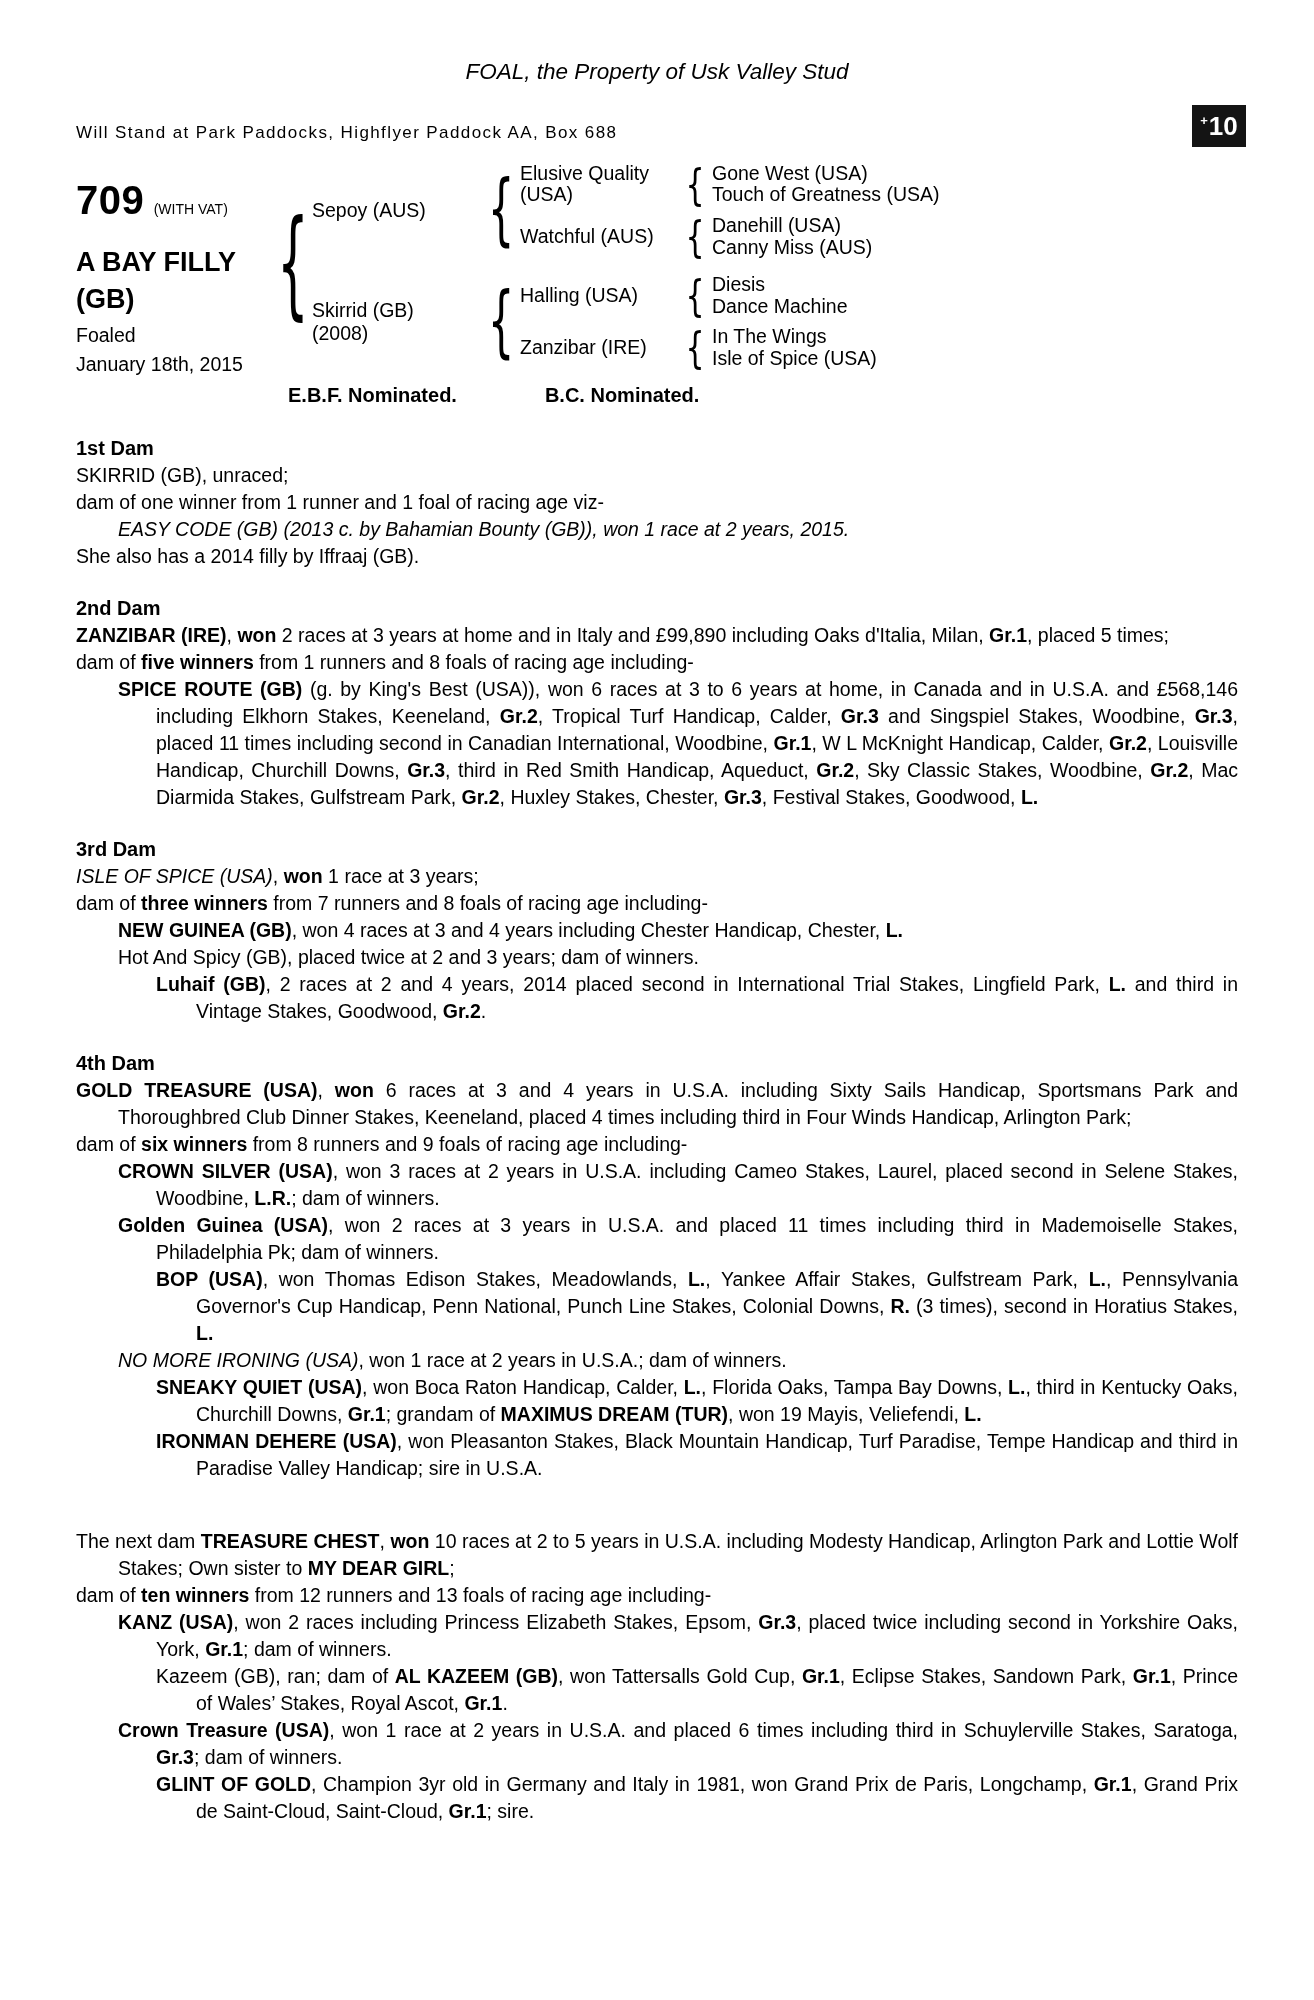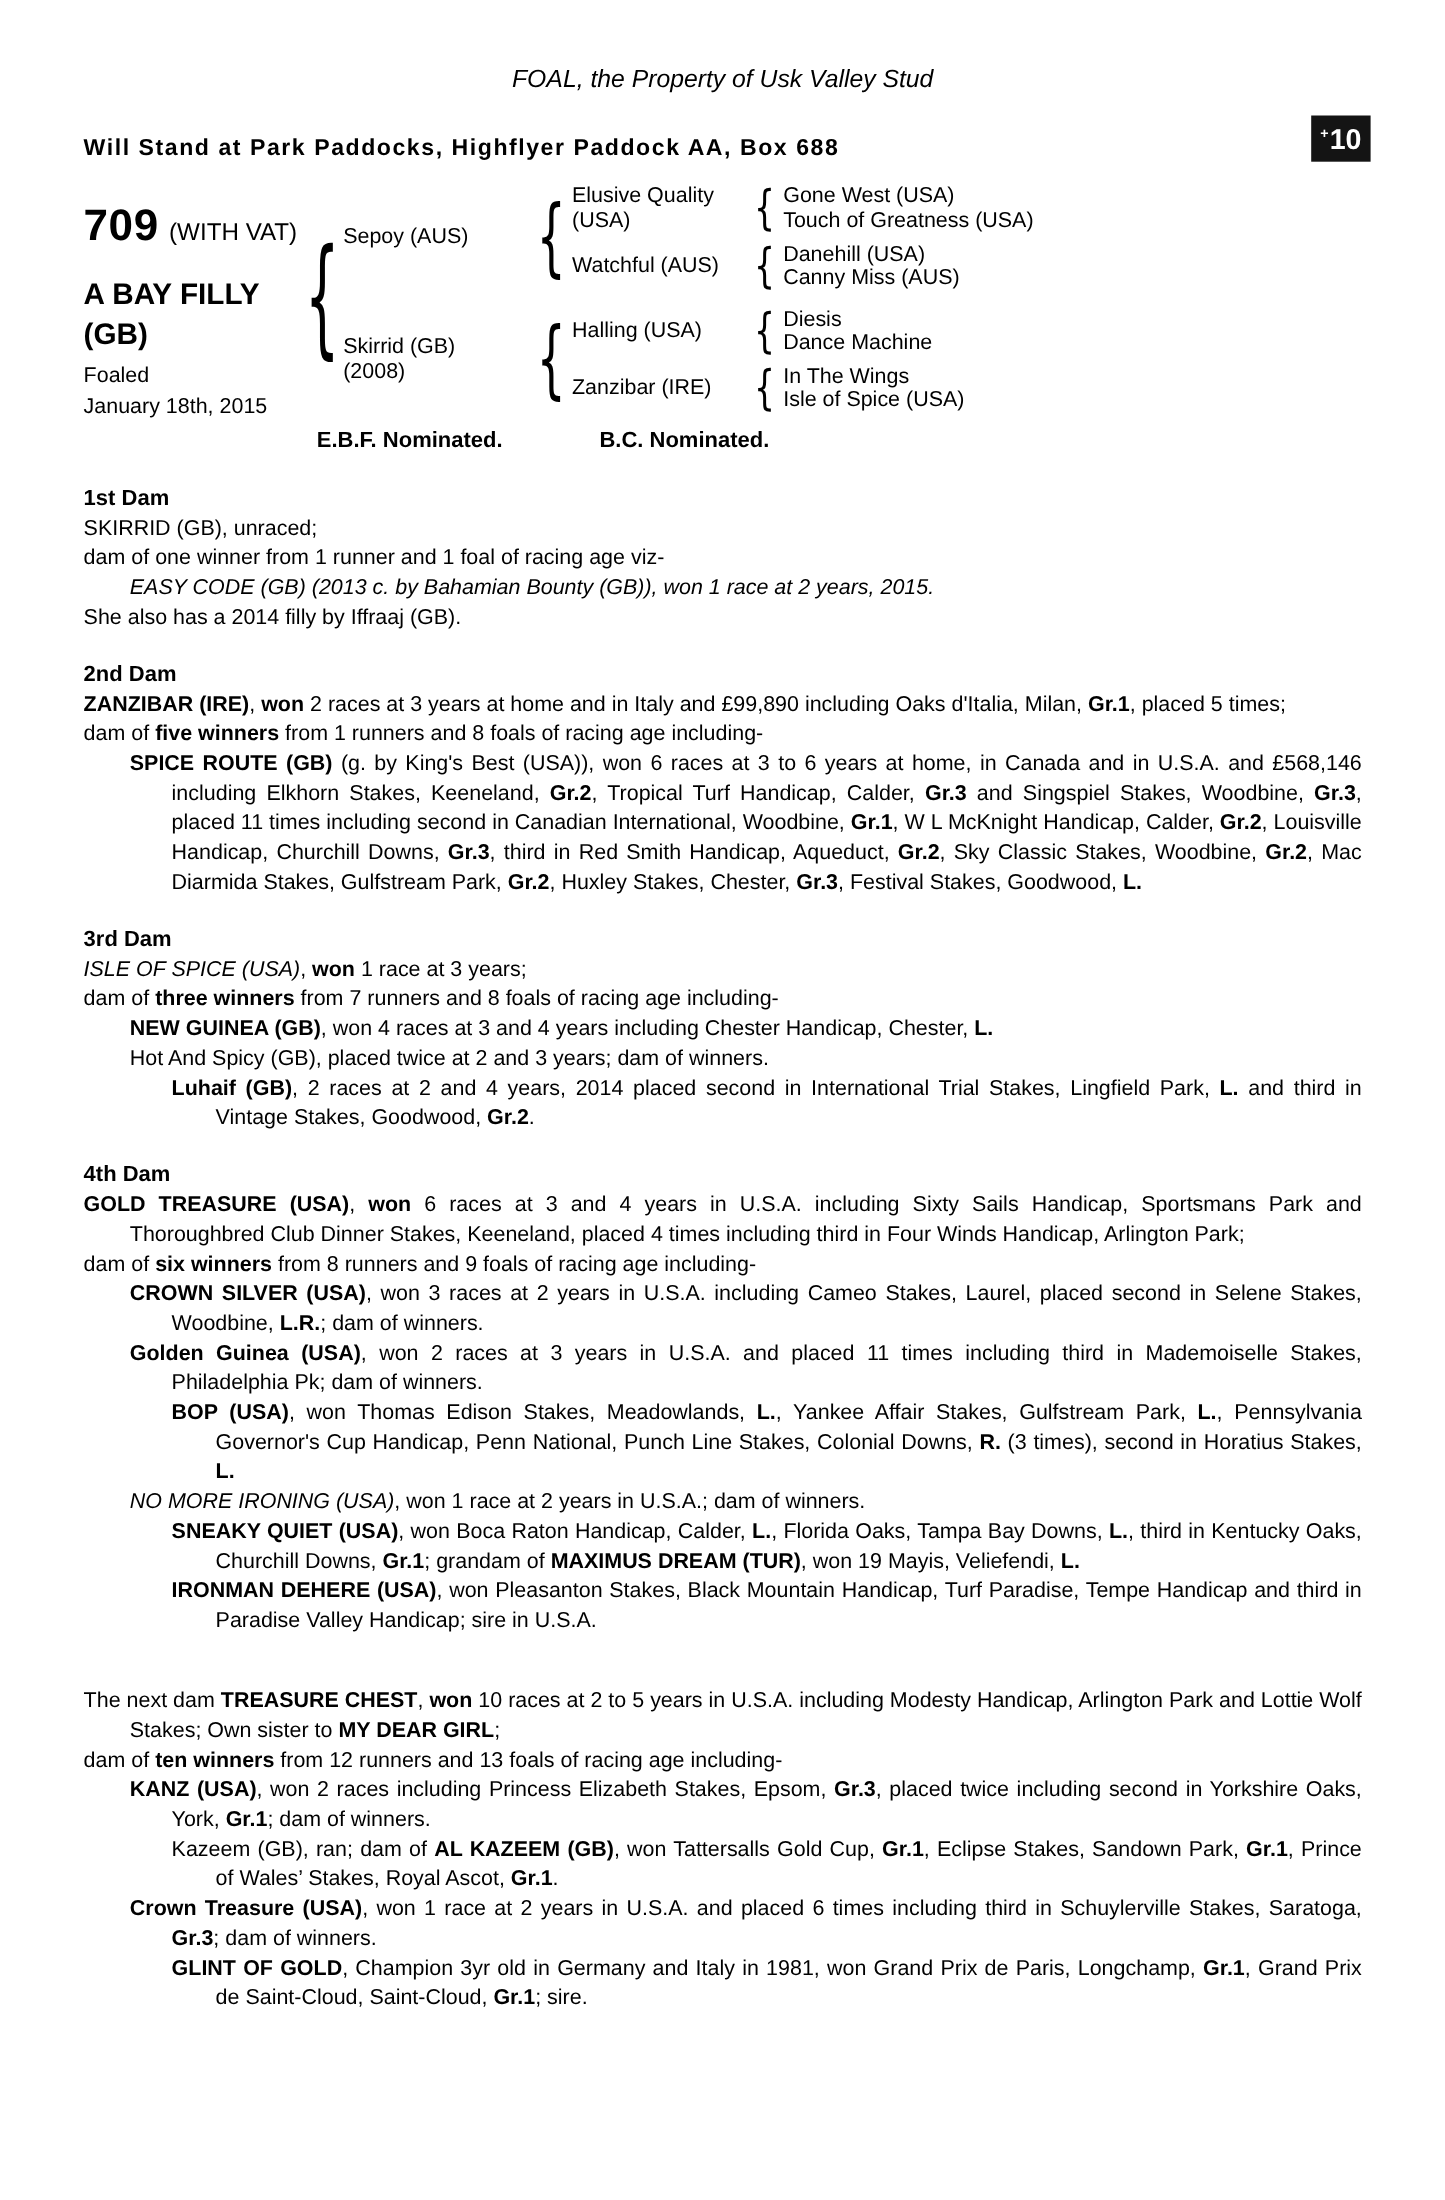--- a/index.html
+++ b/index.html
@@ -17,22 +17,22 @@
 
   .title-line {
     text-align: center;
     font-style: italic;
     font-size: 22.5px;
     margin-bottom: 26px;
   }
 
   .stand-row { position: relative; margin-bottom: 10px; }
   .stand-line {
-    font-weight: bold;
-    font-size: 21px;
+    font-weight: normal;
+    font-size: 17px;
     letter-spacing: 1.4px;
     padding-top: 8px;
   }
   .logo {
     position: absolute;
     top: -8px;
     right: -8px;
     width: 54px;
     height: 42px;
     background: #141414;
@@ -44,21 +44,21 @@
     line-height: 1;
   }
   .logo-plus { font-size: 13px; margin: -12px 1px 0 0; }
   .logo-num  { font-size: 26px; }
 
   
   .ped { display: flex; align-items: flex-start; margin-top: 18px; }
   .lot-info { width: 206px; flex: 0 0 206px; padding-top: 10px; }
   .lot-line { margin-bottom: 16px; white-space: nowrap; }
   .lot-number { font-size: 40px; font-weight: bold; letter-spacing: 0.5px; }
-  .lot-vat { font-size: 22px; margin-left: 4px; }
+  .lot-vat { font-size: 14px; margin-left: 4px; }
   .lot-name { font-weight: bold; font-size: 27px; margin-bottom: 5px; }
   .lot-foaled, .lot-foaled-date { font-size: 19.5px; line-height: 1.25; }
   .lot-foaled { margin-bottom: 4px; }
 
   .tree { display: flex; align-items: center; }
   .brace {
     display: flex; align-items: center; justify-content: center;
     width: 22px; line-height: 0.9;
     font-family: "DejaVu Sans", sans-serif;
     font-weight: normal;

